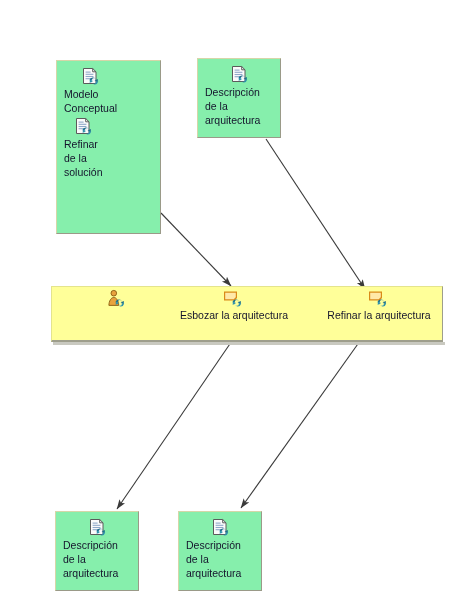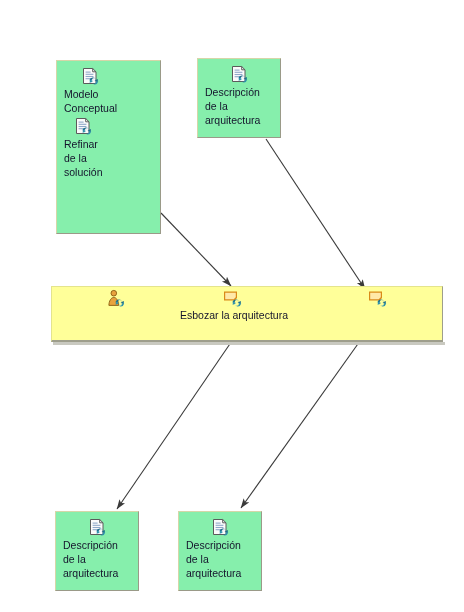--- a/index.html
+++ b/index.html
@@ -235,20 +235,21 @@
         <path d="M1.6,3.2 h11.8 l0,5.4 -2.3,2.3 h-9.5 z" fill="#ffe9a8" stroke="#d98a18" stroke-width="1.2"></path>
         <path d="M13.4,8.6 l-2.3,2.3" fill="none" stroke="#d98a18" stroke-width="1.2"></path>
         <g>
           <path d="M9.4,13.2 a3.6,3.6 0 0 1 6.9,-0.4 l1.6,-0.9 -0.2,3.4 -3.1,-1.5 1.4,-0.8
                    a2.1,2.1 0 0 0 -4.3,0.5 z" fill="#1b6f8c"></path>
           <path d="M18.2,14.6 a3.6,3.6 0 0 1 -6.9,0.5 l-1.6,0.9 0.2,-3.4 3.1,1.5 -1.4,0.8
                    a2.1,2.1 0 0 0 4.3,-0.5 z" fill="#2e92ad"></path>
         </g>
       </svg>
     </span>
+    <span class="entry-label">Refinar la arquitectura</span>
   </div>
 
   <div class="artifact-node" id="output-artifact-1" style="left:55px; top:511px; width:84px; height:80px;">
     <span class="entry-icon-row" style="padding-left:25px;">
       <svg class="icon-glyph" width="19" height="19" viewBox="0 0 19 19">
         <path d="M2.5,1.5 h9.2 l3.3,3.3 v11.7 h-12.5 z" fill="#fbfbfb" stroke="#5b5b5b" stroke-width="1"></path>
         <path d="M11.7,1.5 v3.3 h3.3" fill="none" stroke="#5b5b5b" stroke-width="1"></path>
         <g stroke="#8fa8c8" stroke-width="1.1">
           <line x1="4.6" y1="5.1" x2="9.6" y2="5.1"></line>
           <line x1="4.6" y1="7.3" x2="12.4" y2="7.3"></line>

